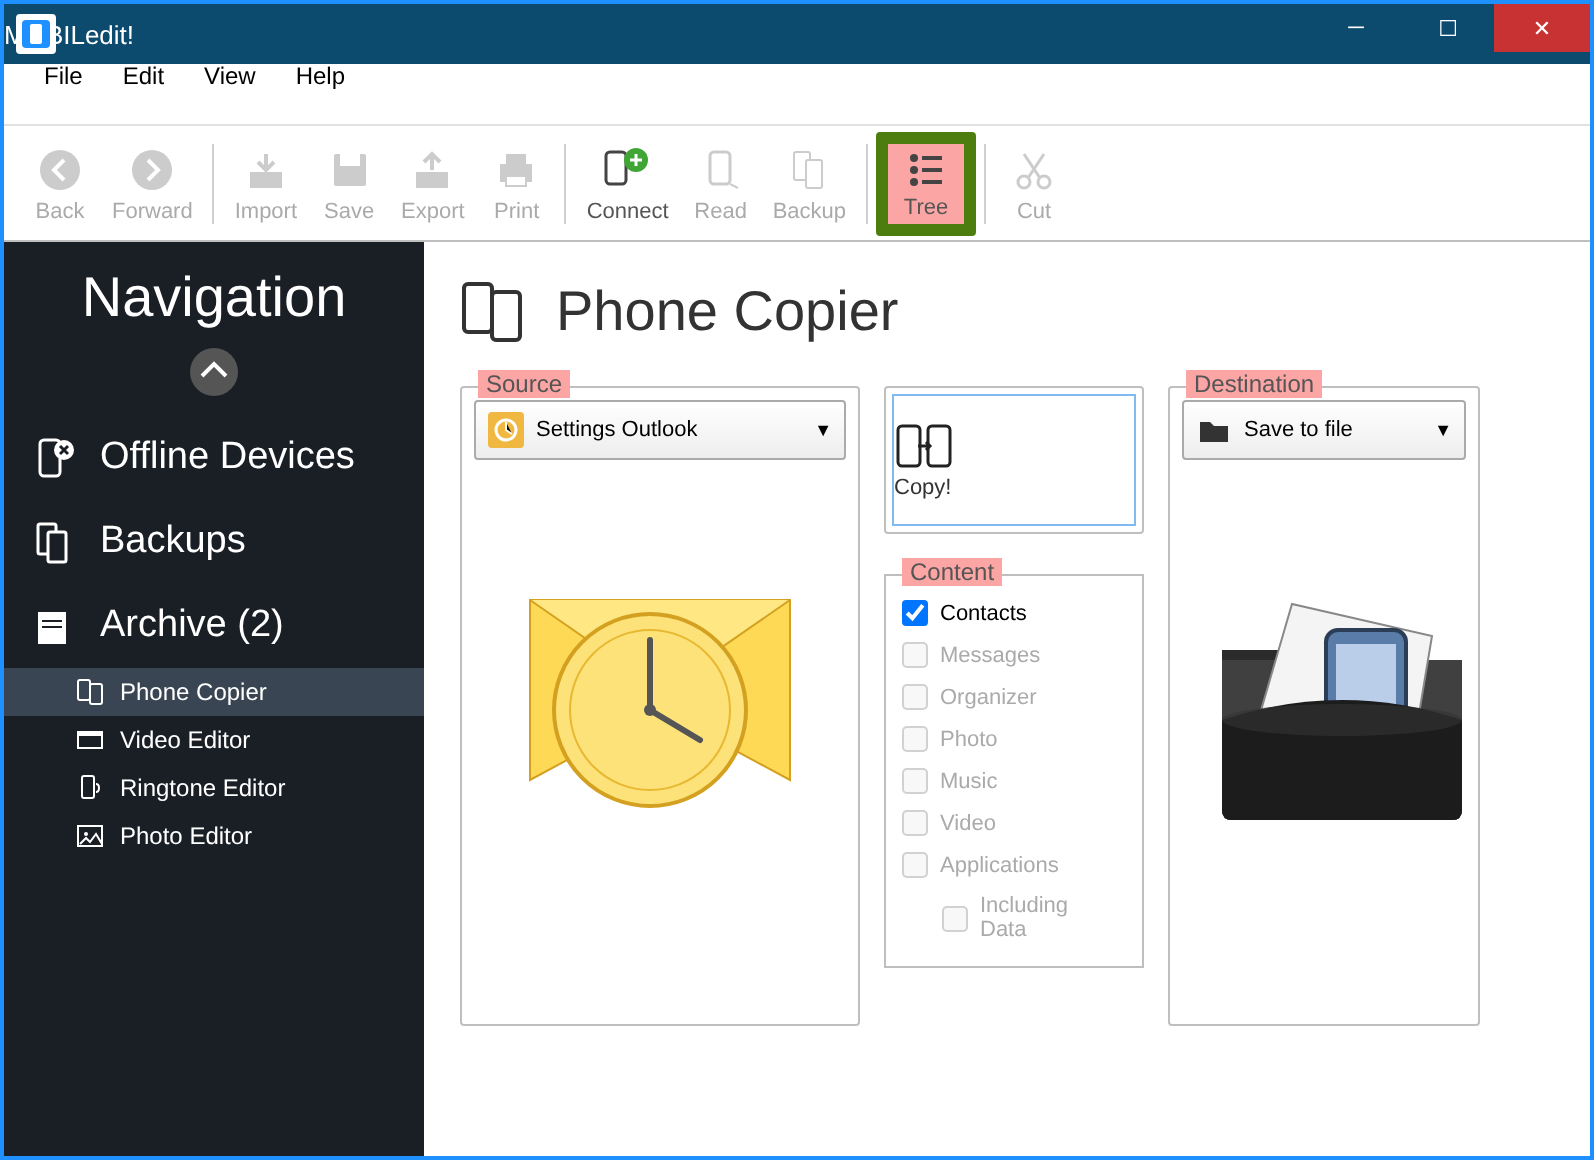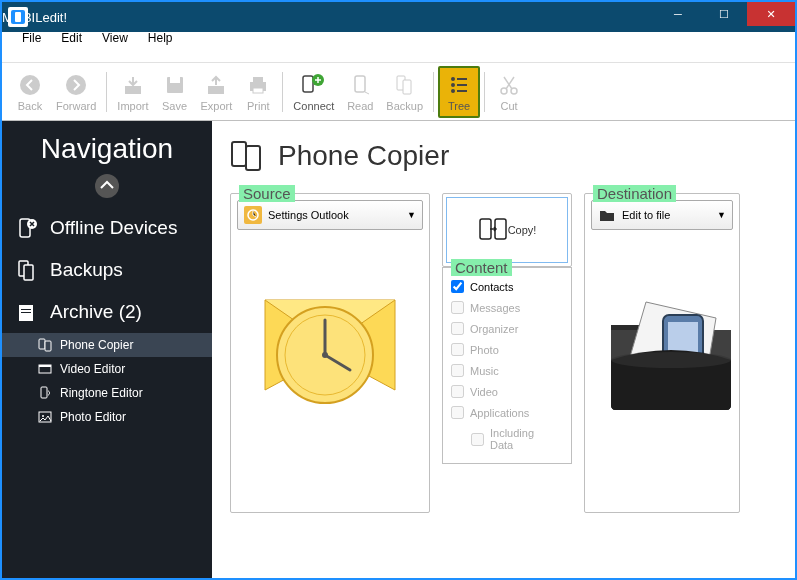--- a/index.html
+++ b/index.html
@@ -7,47 +7,47 @@
 .titlebar{height:30px;background:#0c4a6e;color:#fff;display:flex;align-items:center;justify-content:flex-start;position:relative;font-size:13px}
 .title-icon{position:absolute;left:6px;top:5px;width:20px;height:20px;background:#fff;border-radius:2px;display:flex;align-items:center;justify-content:center;font-size:11px;color:#1e90ff}
 .win-controls{position:absolute;right:0;top:0;display:flex}
 .win-btn{width:46px;height:24px;display:flex;align-items:center;justify-content:center;color:#fff;font-size:11px}
 .win-btn.close{background:#c83232;width:48px}
 .menubar{height:22px;background:#fff;display:flex;align-items:flex-end;padding:15px 10px;font-size:12px;border-bottom:1px solid #e1e1e1}
 .menu-item{padding:2px 10px;cursor:pointer}
 .toolbar{height:58px;background:#fff;display:flex;align-items:center;padding:0 8px;border-bottom:1px solid #bfbfbf}
 .tb-btn{display:flex;flex-direction:column;align-items:center;justify-content:center;padding:2px 6px;font-size:11px;color:#aaa;min-width:40px;height:52px;cursor:pointer;border-radius:2px}
 .tb-btn.enabled{color:#555}
-.tb-btn.active{border:2px solid #4d7c0f;background:#eab308;color:#555}
+.tb-btn.active{border:6px solid #4d7c0f;background:#fca5a5;color:#555}
 .tb-icon{width:26px;height:26px;margin-bottom:2px;display:flex;align-items:center;justify-content:center}
 .tb-sep{width:1px;height:40px;background:#d0d0d0;margin:0 4px}
 .main{display:flex;height:466px}
 .sidebar{width:210px;background:#1a1f26;color:#fff;display:flex;flex-direction:column;padding-top:4px}
 .nav-title{font-size:28px;font-weight:300;text-align:center;padding:8px 0 4px}
 .nav-up{text-align:center;padding:4px 0}
 .nav-up svg{cursor:pointer}
 .nav-item{display:flex;align-items:center;padding:10px 14px;font-size:19px;cursor:pointer}
 .nav-item svg{margin-right:12px}
 .sub-item{display:flex;align-items:center;padding:5px 12px 5px 36px;font-size:12px;cursor:pointer}
 .sub-item svg{margin-right:8px}
 .sub-item.selected{background:#3a4553}
 .content{flex:1;padding:10px 18px;background:#fff;overflow:hidden}
 .page-title{display:flex;align-items:center;font-size:28px;font-weight:400;padding:8px 0 20px;color:#333}
 .page-title svg{margin-right:14px}
 .panels{display:flex;gap:12px}
 .panel{position:relative;border:1px solid #bfbfbf;border-radius:2px;padding:6px}
-.panel-label{position:absolute;top:-9px;left:8px;background:#86efac;padding:0 4px;font-size:15px;color:#555}
+.panel-label{position:absolute;top:-9px;left:8px;background:#fca5a5;padding:0 4px;font-size:12px;color:#555}
 .panel.source{width:200px;height:320px}
 .panel.mid{width:130px}
 .panel.dest{width:156px;height:320px}
 .dropdown{height:30px;border:1px solid #aaa;background:linear-gradient(#fff,#ededed);display:flex;align-items:center;padding:0 6px;font-size:11px;cursor:pointer;border-radius:2px}
 .dropdown .dd-icon{width:18px;height:18px;margin-right:6px}
 .dropdown .chev{margin-left:auto;font-size:9px}
-.copy-btn{height:66px;border:1px solid #80baf0;display:flex;align-items:center;justify-content:center;font-size:11px;cursor:pointer;color:#333}
-.content-box{margin-top:0;border:1px solid #bfbfbf;padding:8px 6px;position:relative}
+.copy-btn{height:66px;border:1px solid #80baf0;display:flex;flex-direction:column;justify-content:center;font-size:11px;cursor:pointer;color:#333}
+.content-box{margin-top:20px;border:1px solid #bfbfbf;padding:8px 6px;position:relative}
 .chk-row{display:flex;align-items:center;font-size:11px;padding:4px 2px}
 .chk-row.disabled{color:#aaa}
 .chk-row input{margin-right:6px}
 .chk-row.indent{padding-left:22px}
 .source-img{text-align:center;margin-top:30px}
 .dest-img{text-align:center;margin-top:30px}
 </style>
 </head>
 <body>
 
@@ -328,21 +328,21 @@
             </div>
         </div>
       </div>
 
       <div class="panel dest">
         <div class="panel-label">Destination</div>
         <div class="dropdown">
           <div class="dd-icon"><svg width="18" height="18">
                 <path d="M2 5h5l2 2h7v8H2z" fill="#333"></path>
               </svg></div>
-          <span>Edit to file</span>
+          <span>Save to file</span>
           <span class="chev">▼</span>
         </div>
         <div class="dest-img">
           <svg width="160" height="160" viewBox="0 0 160 160">
             <path d="M20 65 h45 l12 10 h63 v70 q0 5 -5 5 h-110 q-5 0 -5 -5 z" fill="#2b2b2b"></path>
             <path d="M20 70 h120 v75 q0 5 -5 5 h-110 q-5 0 -5 -5 z" fill="#404040"></path>
             <path d="M25 145 L55 42 L125 58 L110 148 Z" fill="#f4f4f4" stroke="#888"></path>
             <rect x="72" y="55" width="40" height="75" rx="6" fill="#5a7ca8" stroke="#2b3e55" stroke-width="2"></rect>
             <rect x="77" y="62" width="30" height="48" fill="#baceea"></rect>
             <circle cx="92" cy="120" r="5" fill="#2b3e55"></circle>

